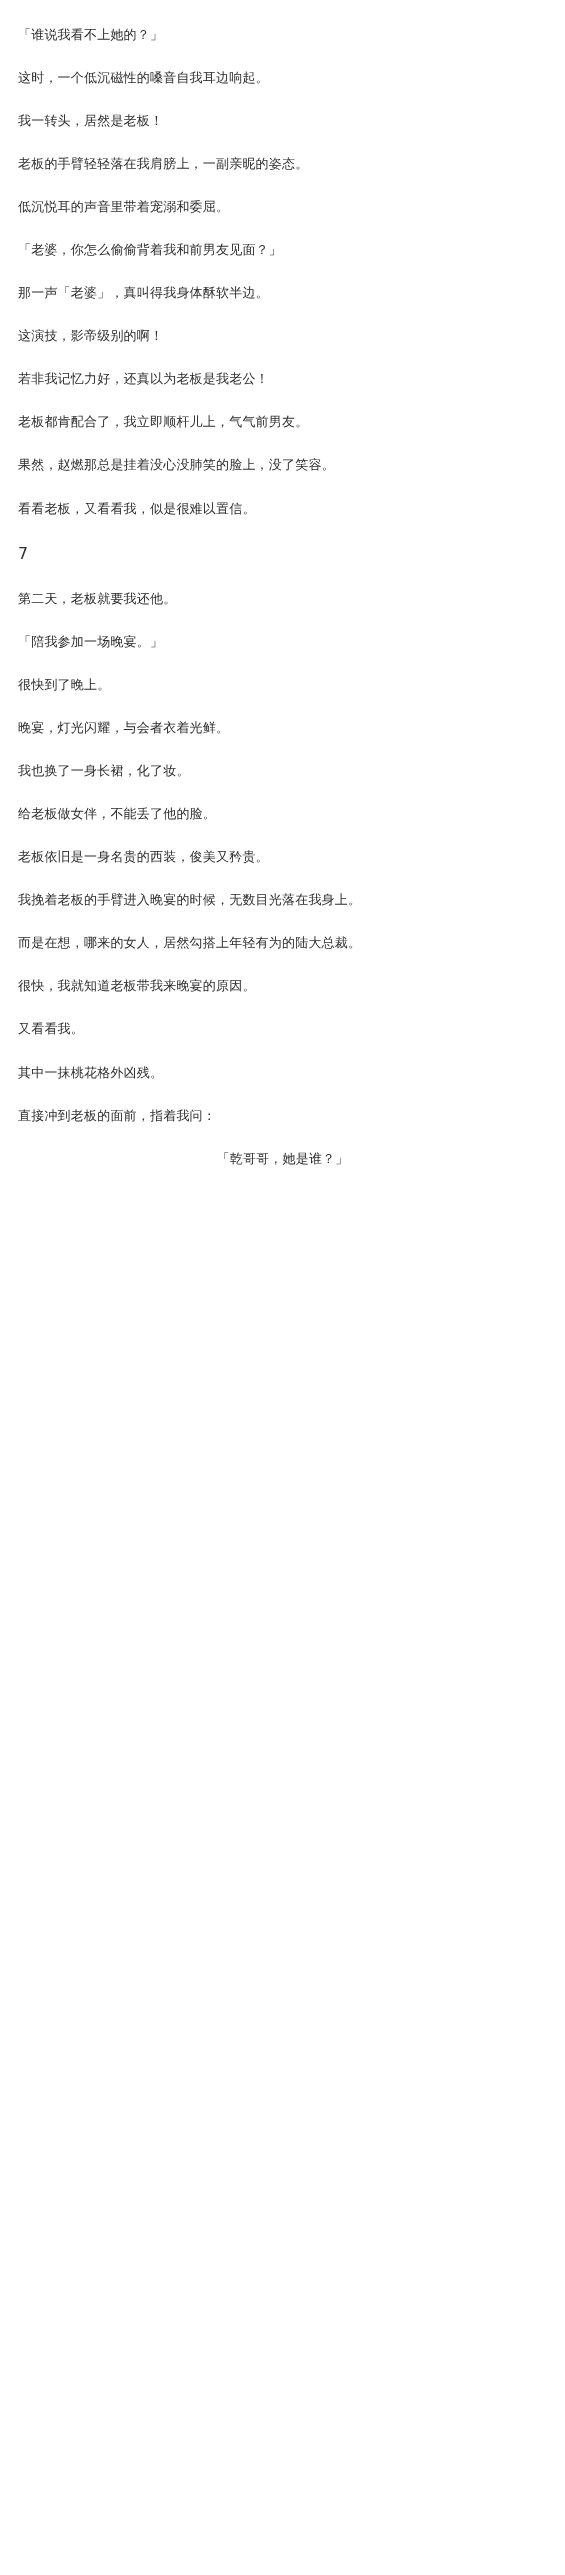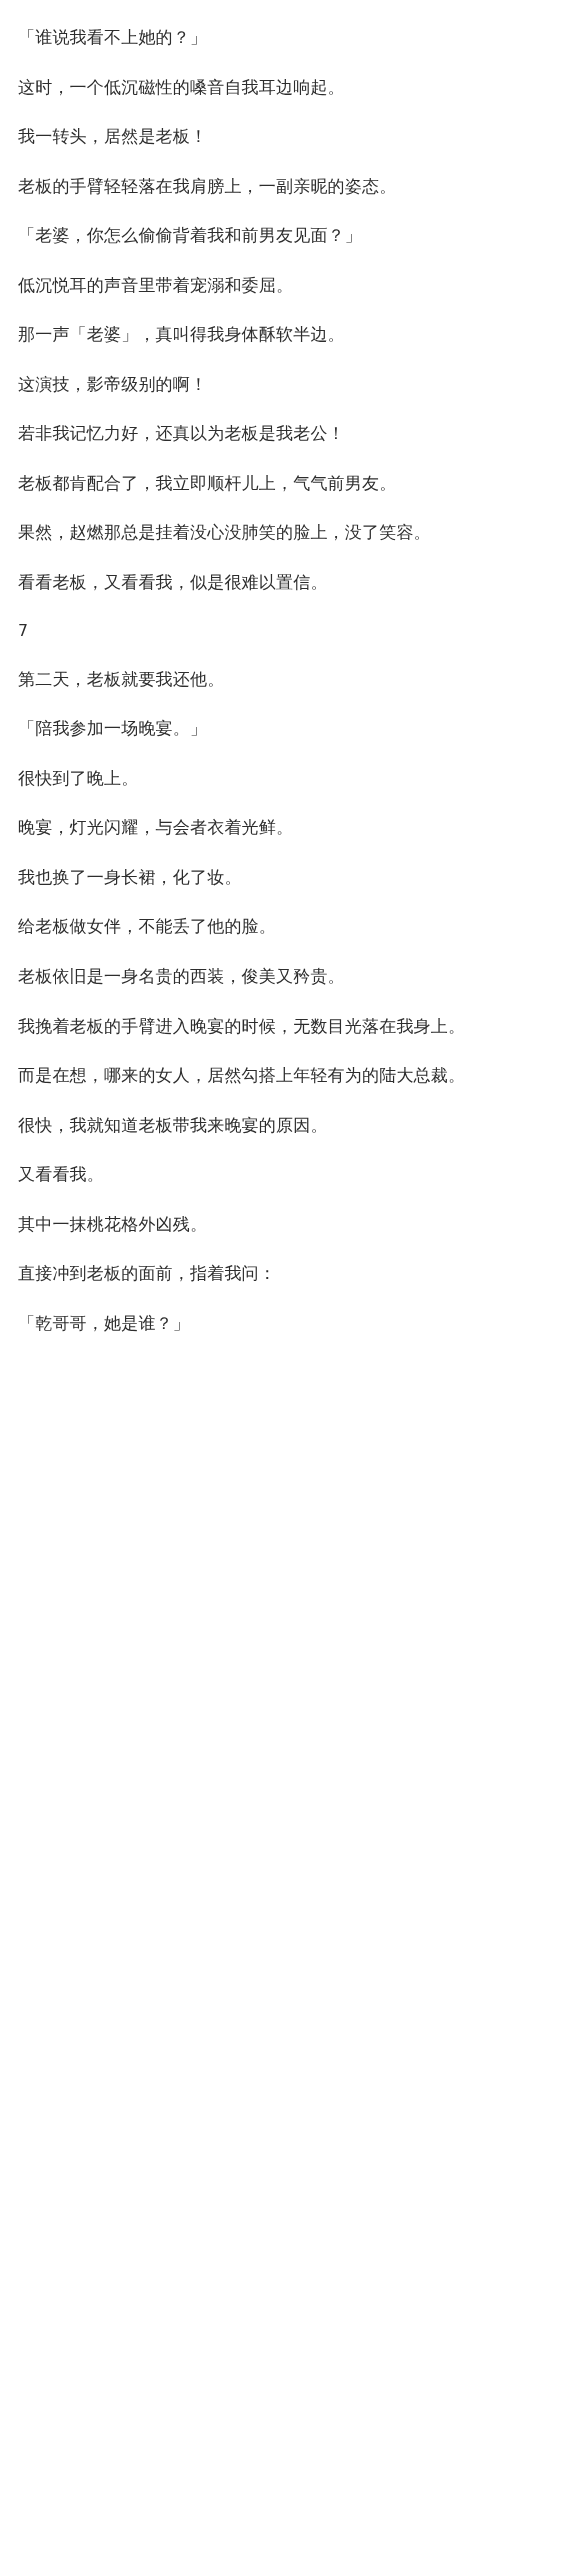--- a/index.html
+++ b/index.html
@@ -13,47 +13,48 @@
     font-family: "DejaVu Sans", "Liberation Sans", sans-serif;
     color: #2b2b2b;
     -webkit-font-smoothing: antialiased;
   }
   .page {
     width: 565px;
     box-sizing: border-box;
     padding: 24px 18px 21px 18px;
   }
   .para {
-    font-size: 17px;
+    font-size: 13px;
     line-height: 1.62;
     letter-spacing: 0.2px;
     margin: 0 0 22px 0;
     text-align: left;
     word-break: break-word;
     color: #2d2d2d;
   }
   .para:last-child {
     margin-bottom: 4px;
+    text-align: center;
   }
   .para.section-number {
     font-size: 15.7px;
     color: #2d2d2d;
   }
 </style>
 </head>
 <body>
 
 <div class="page">
   <div id="paragraph-container">
       <p class="para">「谁说我看不上她的？」</p>
       <p class="para">这时，一个低沉磁性的嗓音自我耳边响起。</p>
       <p class="para">我一转头，居然是老板！</p>
       <p class="para">老板的手臂轻轻落在我肩膀上，一副亲昵的姿态。</p>
+      <p class="para">低沉悦耳的声音里带着宠溺和委屈。</p>
       <p class="para">「老婆，你怎么偷偷背着我和前男友见面？」</p>
-      <p class="para">低沉悦耳的声音里带着宠溺和委屈。</p>
       <p class="para">那一声「老婆」，真叫得我身体酥软半边。</p>
       <p class="para">这演技，影帝级别的啊！</p>
       <p class="para">若非我记忆力好，还真以为老板是我老公！</p>
       <p class="para">老板都肯配合了，我立即顺杆儿上，气气前男友。</p>
       <p class="para">果然，赵燃那总是挂着没心没肺笑的脸上，没了笑容。</p>
       <p class="para">看看老板，又看看我，似是很难以置信。</p>
       <p class="para section-number">7</p>
       <p class="para">第二天，老板就要我还他。</p>
       <p class="para">「陪我参加一场晚宴。」</p>
       <p class="para">很快到了晚上。</p>

